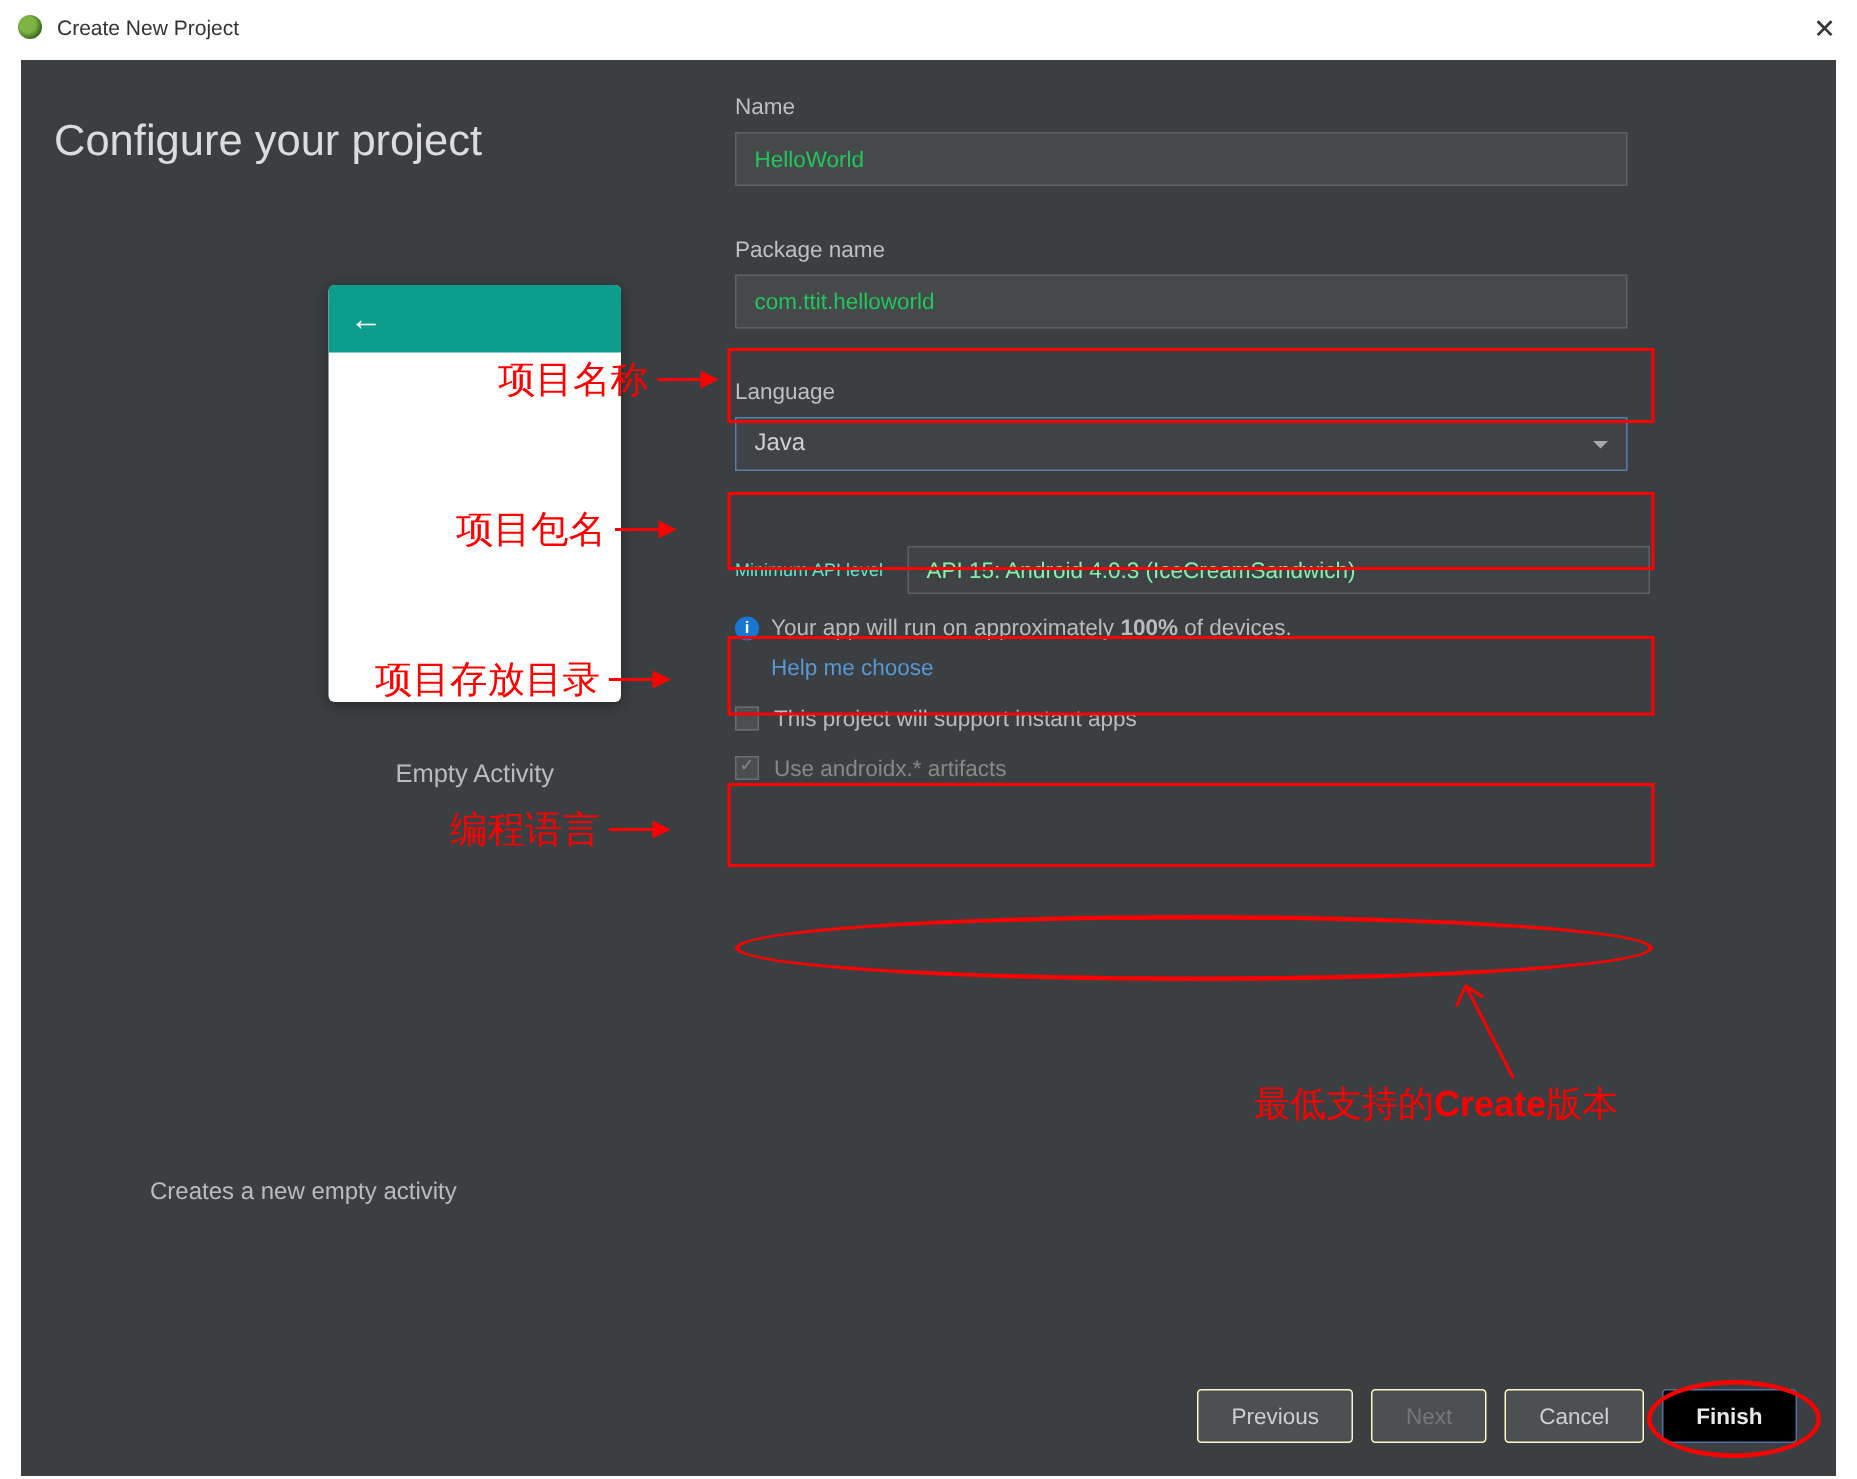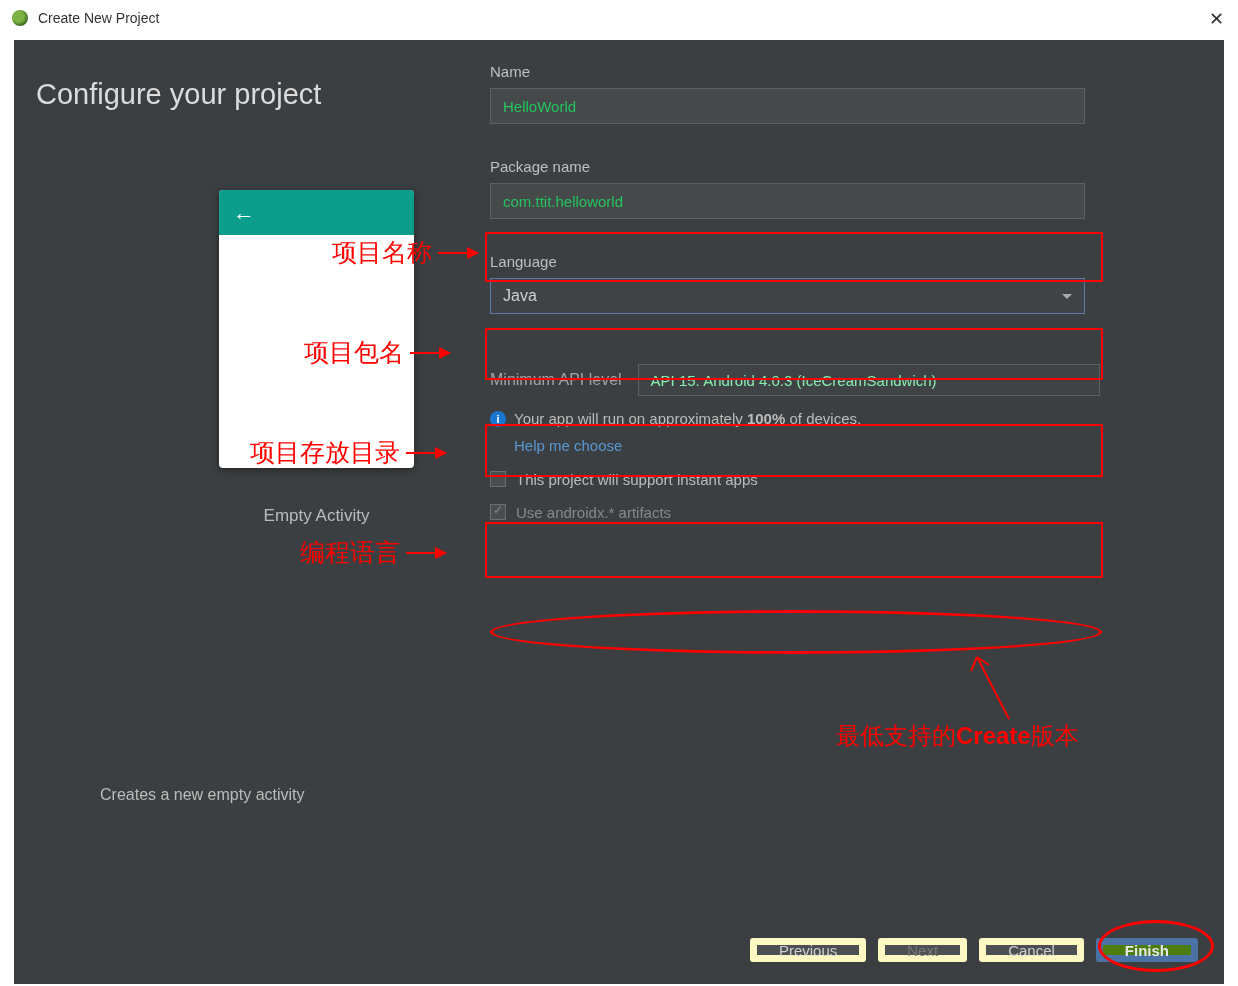--- a/index.html
+++ b/index.html
@@ -171,21 +171,21 @@
 .ann2 { left: 290px; top: 296px; }
 .ann3 { left: 236px; top: 396px; }
 .ann4 { left: 286px; top: 496px; }
 
 .api-row {
   display: flex;
   align-items: center;
   gap: 16px;
   margin-top: 50px;
 }
-.api-label { color: #a3a3a3; font-size: 16px; }
+.api-label { color: #5eead4; font-size: 12px; }
 .api-select {
   flex: 1;
   height: 32px;
   background: #3f4345;
   border: 1px solid #5c6164;
   color: #86efac;
   padding: 0 12px;
   font-size: 15px;
   display: flex;
   align-items: center;
@@ -282,33 +282,33 @@
   font-size: 16px;
 }
 .button-bar {
   position: absolute;
   bottom: 22px;
   right: 26px;
   display: flex;
   gap: 12px;
 }
 .btn {
-  height: 24px;
+  height: 36px;
   padding: 0 22px;
   background: #4c5052;
-  border: 7px solid #fef9c3;
+  border: 1px solid #fef9c3;
   color: #cfcfcf;
   font-size: 15px;
   border-radius: 3px;
   cursor: pointer;
   display: flex;
   align-items: center;
 }
 .btn.disabled { color: #777; }
-.btn.primary { background: #4d7c0f; border-color: #4a72a5; color: #e8e8e8; font-weight: 600; }
+.btn.primary { background: #000000; border-color: #4a72a5; color: #e8e8e8; font-weight: 600; }
 .finish-ellipse {
   position: absolute;
   right: 10px;
   bottom: 12px;
   width: 116px;
   height: 52px;
   border: 3px solid #ff0000;
   border-radius: 50%;
   pointer-events: none;
 }

